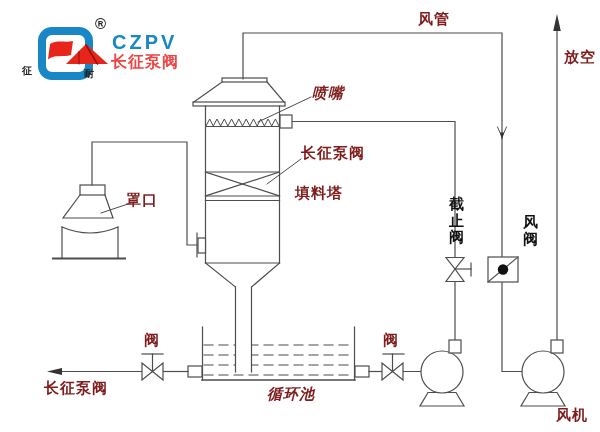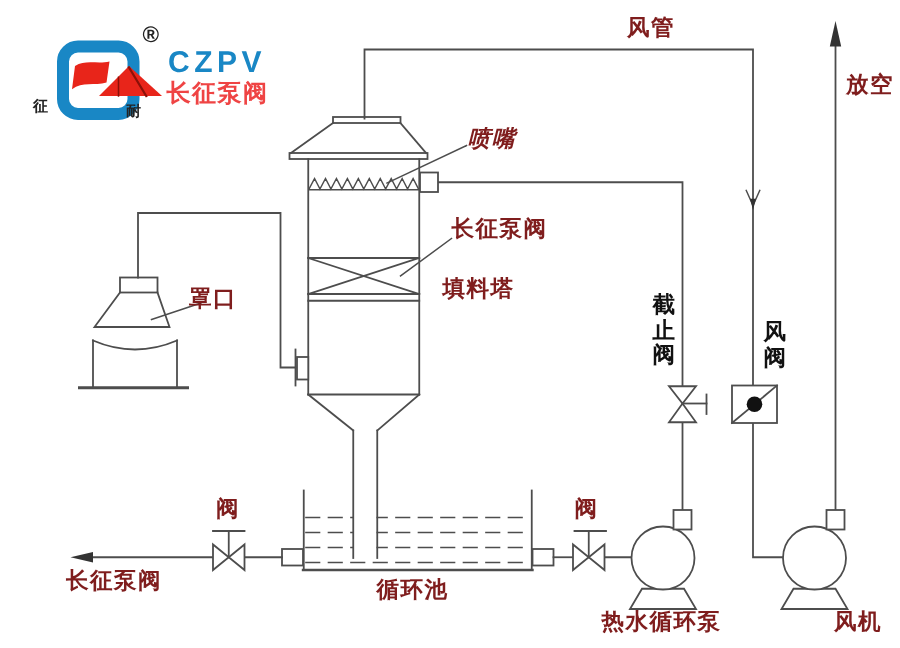--- a/index.html
+++ b/index.html
@@ -186,27 +186,26 @@
       <path d="M134,202 L101,213"></path>
     </g>
   </svg>
 
   <div class="lbl" style="left:418px; top:11px;">风管</div>
   <div class="lbl" style="left:564px; top:49px;">放空</div>
   <div class="lbl" style="left:312px; top:85px;font-style:italic;">喷嘴</div>
   <div class="lbl" style="left:301px; top:145px;">长征泵阀</div>
   <div class="lbl" style="left:295px; top:185px;text-align:right;">填料塔</div>
   <div class="lbl" style="left:126px; top:192px;">罩口</div>
-  <div class="vlbl" style="left:434px; top:196px;">截止阀</div>
-  <div class="vlbl" style="left:489px; top:214px;padding-left:20px;">风阀</div>
+  <div class="vlbl" style="left:448px; top:196px;">截止阀</div>
+  <div class="vlbl" style="left:503px; top:214px;padding-left:20px;">风阀</div>
   <div class="lbl" style="left:144px; top:332px;">阀</div>
   <div class="lbl" style="left:44px; top:380px;">长征泵阀</div>
-  <div class="lbl" style="left:251px; top:386px;">循环池</div>
+  <div class="lbl" style="left:267px; top:386px;font-style:italic;">循环池</div>
   <div class="lbl" style="left:383px; top:332px;">阀</div>
-  <div class="lbl" style="left:401px; top:407px;">热水循环泵</div>
   <div class="lbl" style="left:556px; top:407px;">风机</div>
 
   <div class="logo-reg">®</div>
   <div class="logo-brand">CZPV</div>
   <div class="logo-name">长征泵阀</div>
   <div class="logo-char" style="left:22px; top:64px;">征</div>
   <div class="logo-char" style="left:84px; top:67px;">耐</div>
 
 </div>
 

